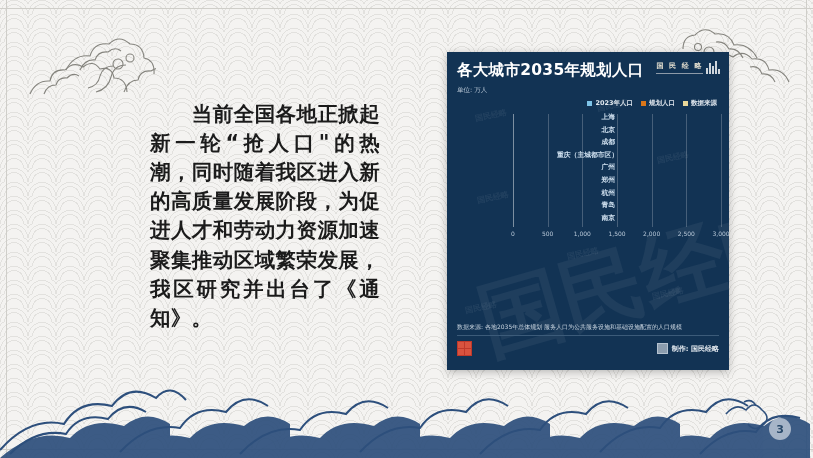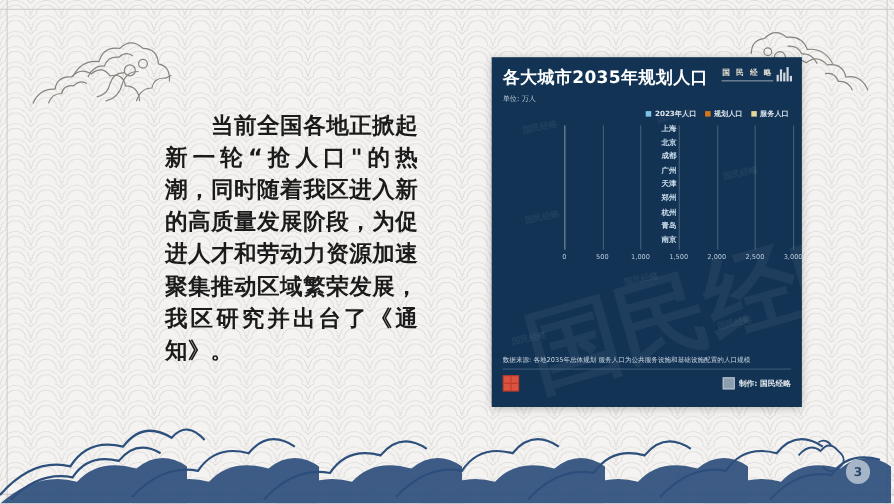--- a/index.html
+++ b/index.html
@@ -242,21 +242,21 @@
         <span class="legend-item">
           <span class="legend-swatch" style="background: rgb(126, 196, 232);"></span>
           <span class="legend-label">2023年人口</span>
         </span>
         <span class="legend-item">
           <span class="legend-swatch" style="background: rgb(217, 118, 26);"></span>
           <span class="legend-label">规划人口</span>
         </span>
         <span class="legend-item">
           <span class="legend-swatch" style="background: rgb(232, 215, 154);"></span>
-          <span class="legend-label">服务人口</span>
+          <span class="legend-label">数据来源</span>
         </span>
       </div>
 
     <div id="plot-wrap">
       <div id="grid">
           <span class="gl zero" style="left: 0%;"></span>
           <span class="gl" style="left: 16.6667%;"></span>
           <span class="gl" style="left: 33.3333%;"></span>
           <span class="gl" style="left: 50%;"></span>
           <span class="gl" style="left: 66.6667%;"></span>
@@ -280,32 +280,32 @@
           </div>
           <div class="row">
             <span class="row-label">成都</span>
             <span class="row-track">
               <span class="seg" title="2023年人口 成都: 2140" style="left: 0%; width: 71.3333%; background: rgb(126, 196, 232);"></span>
               <span class="seg" title="规划人口 成都: 260" style="left: 71.3333%; width: 8.66667%; background: rgb(217, 118, 26);"></span>
               <span class="seg" title="服务人口 成都: 400" style="left: 80%; width: 13.3333%; background: rgb(232, 215, 154);"></span>
             </span>
           </div>
           <div class="row">
+            <span class="row-label">重庆（主城都市区）</span>
+            <span class="row-track">
+              <span class="seg" title="2023年人口 重庆（主城都市区）: 2122" style="left: 0%; width: 70.7333%; background: rgb(126, 196, 232);"></span>
+              <span class="seg" title="规划人口 重庆（主城都市区）: 378" style="left: 70.7333%; width: 12.6%; background: rgb(217, 118, 26);"></span>
+            </span>
+          </div>
+          <div class="row">
             <span class="row-label">广州</span>
             <span class="row-track">
               <span class="seg" title="2023年人口 广州: 1883" style="left: 0%; width: 62.7667%; background: rgb(126, 196, 232);"></span>
               <span class="seg" title="规划人口 广州: 117" style="left: 62.7667%; width: 3.9%; background: rgb(217, 118, 26);"></span>
               <span class="seg" title="服务人口 广州: 300" style="left: 66.6667%; width: 10%; background: rgb(232, 215, 154);"></span>
-            </span>
-          </div>
-          <div class="row">
-            <span class="row-label">天津</span>
-            <span class="row-track">
-              <span class="seg" title="2023年人口 天津: 1364" style="left: 0%; width: 45.4667%; background: rgb(126, 196, 232);"></span>
-              <span class="seg" title="规划人口 天津: 286" style="left: 45.4667%; width: 9.53333%; background: rgb(217, 118, 26);"></span>
             </span>
           </div>
           <div class="row">
             <span class="row-label">郑州</span>
             <span class="row-track">
               <span class="seg" title="2023年人口 郑州: 1301" style="left: 0%; width: 43.3667%; background: rgb(126, 196, 232);"></span>
               <span class="seg" title="规划人口 郑州: 499" style="left: 43.3667%; width: 16.6333%; background: rgb(217, 118, 26);"></span>
               <span class="seg" title="服务人口 郑州: 350" style="left: 60%; width: 11.6667%; background: rgb(232, 215, 154);"></span>
             </span>
           </div>

